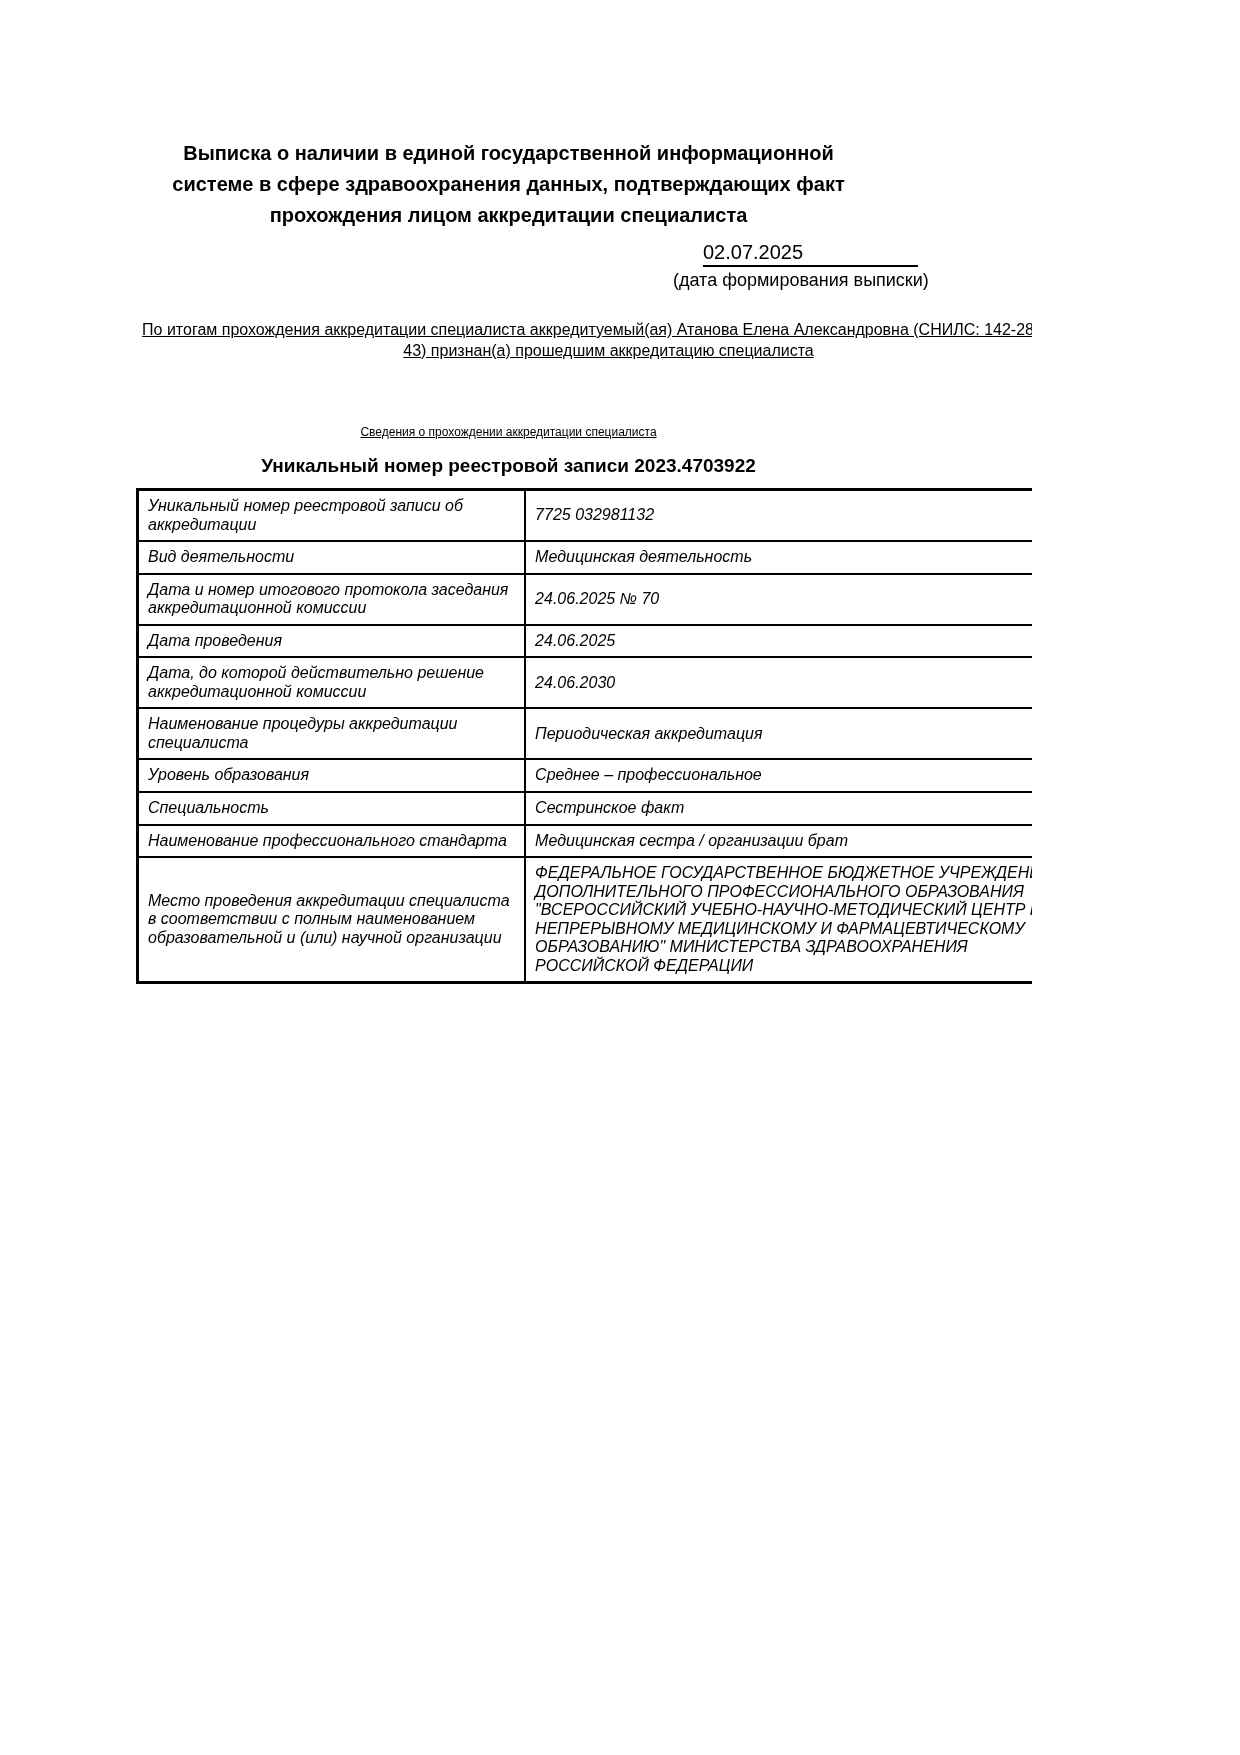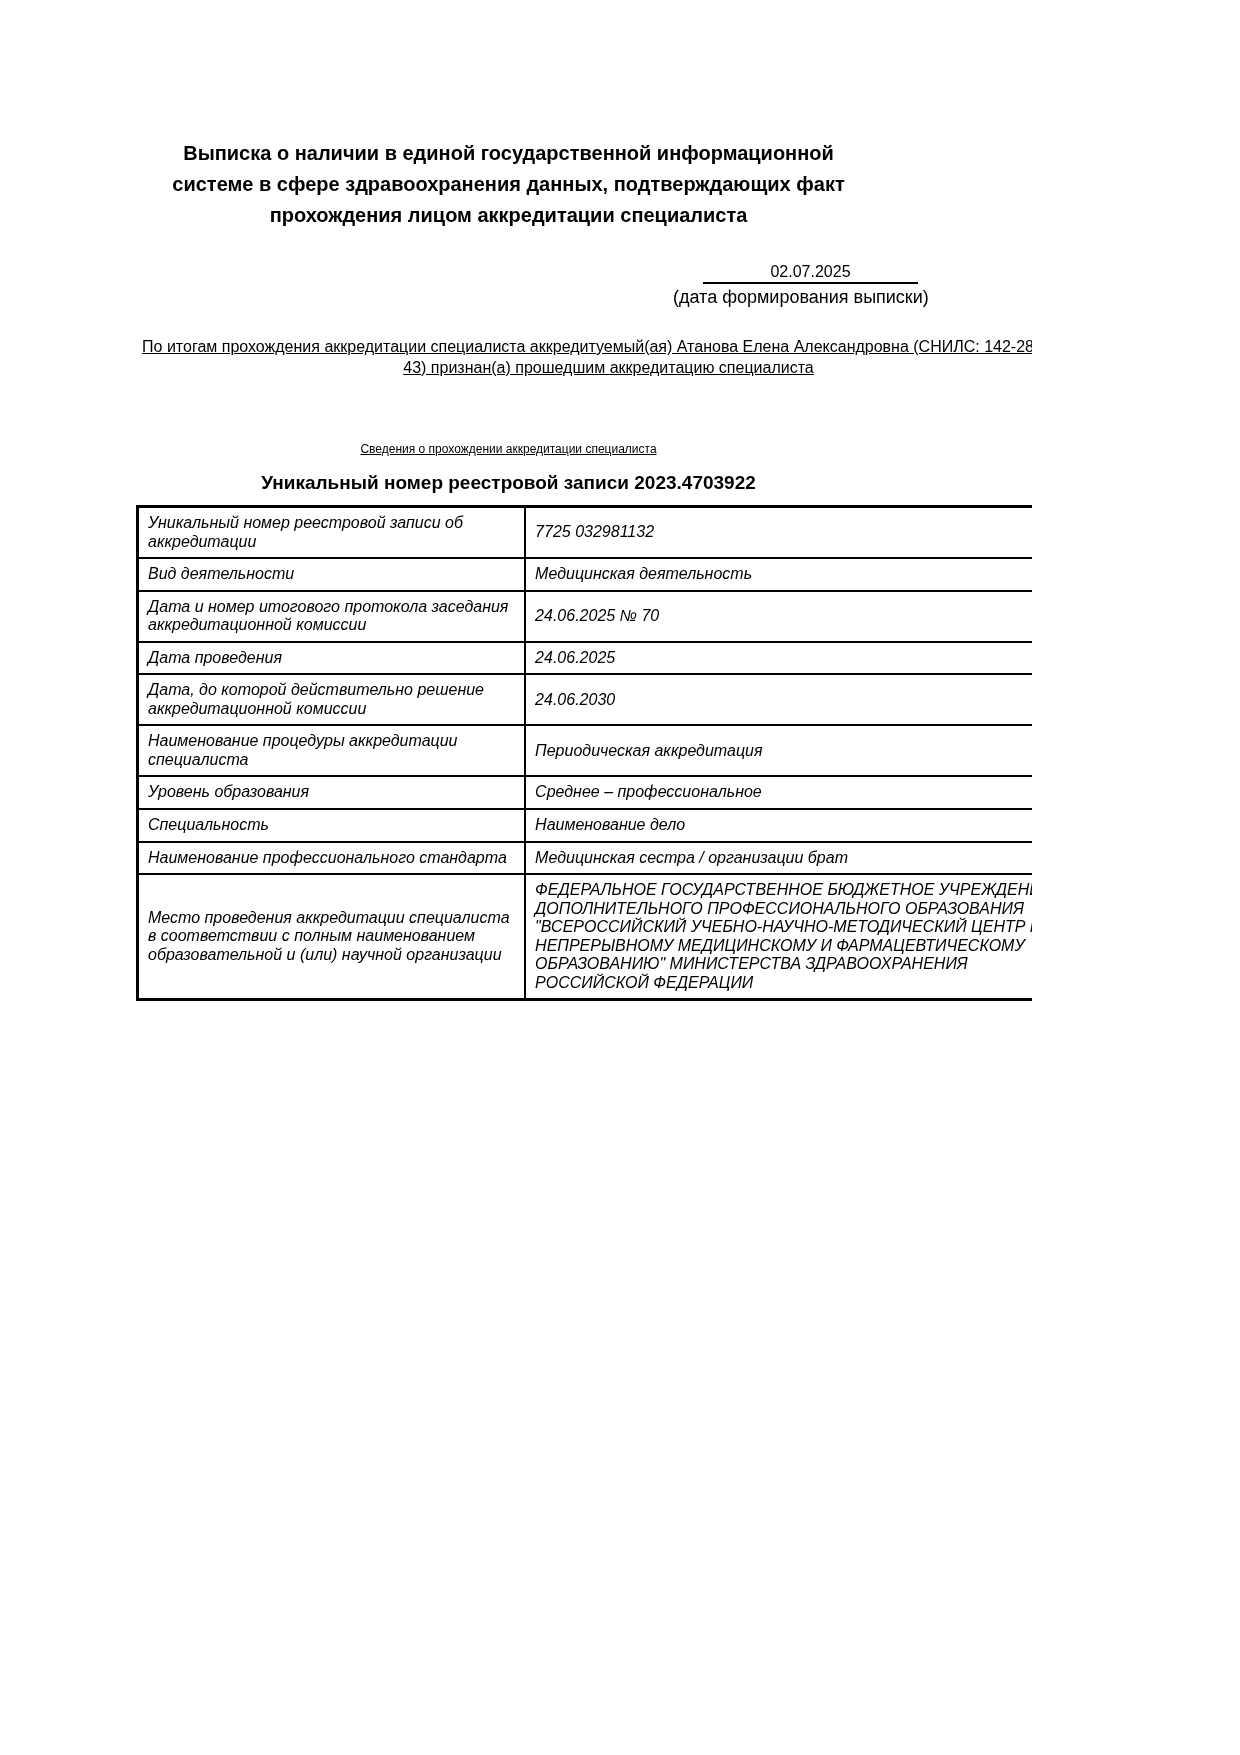--- a/index.html
+++ b/index.html
@@ -23,24 +23,24 @@
   .doc-title {
     margin: 0 auto;
     padding-top: 138px;
     max-width: 690px;
     font-size: 20px;
     font-weight: bold;
     text-align: center;
     line-height: 31px;
   }
   .date-value {
-    margin: 32px 0 0 567px;
+    margin: 10px 0 0 567px;
     width: 215px;
-    text-align: center;
-    font-size: 16px;
+    text-align: left;
+    font-size: 20px;
     border-bottom: 2px solid #000;
     padding-bottom: 1px;
   }
   .date-caption {
     margin: 3px 0 0 537px;
     width: 275px;
     text-align: left;
     font-size: 18px;
     white-space: nowrap;
   }
@@ -124,21 +124,21 @@
         <tr>
           <td class="cell-label">Наименование процедуры аккредитации специалиста</td>
           <td class="cell-value">Периодическая аккредитация</td>
         </tr>
         <tr>
           <td class="cell-label">Уровень образования</td>
           <td class="cell-value">Среднее – профессиональное</td>
         </tr>
         <tr>
           <td class="cell-label">Специальность</td>
-          <td class="cell-value">Наименование дело</td>
+          <td class="cell-value">Сестринское факт</td>
         </tr>
         <tr>
           <td class="cell-label">Наименование профессионального стандарта</td>
           <td class="cell-value">Медицинская сестра / организации брат</td>
         </tr>
         <tr>
           <td class="cell-label">Место проведения аккредитации специалиста в соответствии с полным наименованием образовательной и (или) научной организации</td>
           <td class="cell-value">ФЕДЕРАЛЬНОЕ ГОСУДАРСТВЕННОЕ БЮДЖЕТНОЕ УЧРЕЖДЕНИЕ ДОПОЛНИТЕЛЬНОГО ПРОФЕССИОНАЛЬНОГО ОБРАЗОВАНИЯ "ВСЕРОССИЙСКИЙ УЧЕБНО-НАУЧНО-МЕТОДИЧЕСКИЙ ЦЕНТР ПО НЕПРЕРЫВНОМУ МЕДИЦИНСКОМУ И ФАРМАЦЕВТИЧЕСКОМУ ОБРАЗОВАНИЮ" МИНИСТЕРСТВА ЗДРАВООХРАНЕНИЯ РОССИЙСКОЙ ФЕДЕРАЦИИ</td>
         </tr>
       </tbody>

